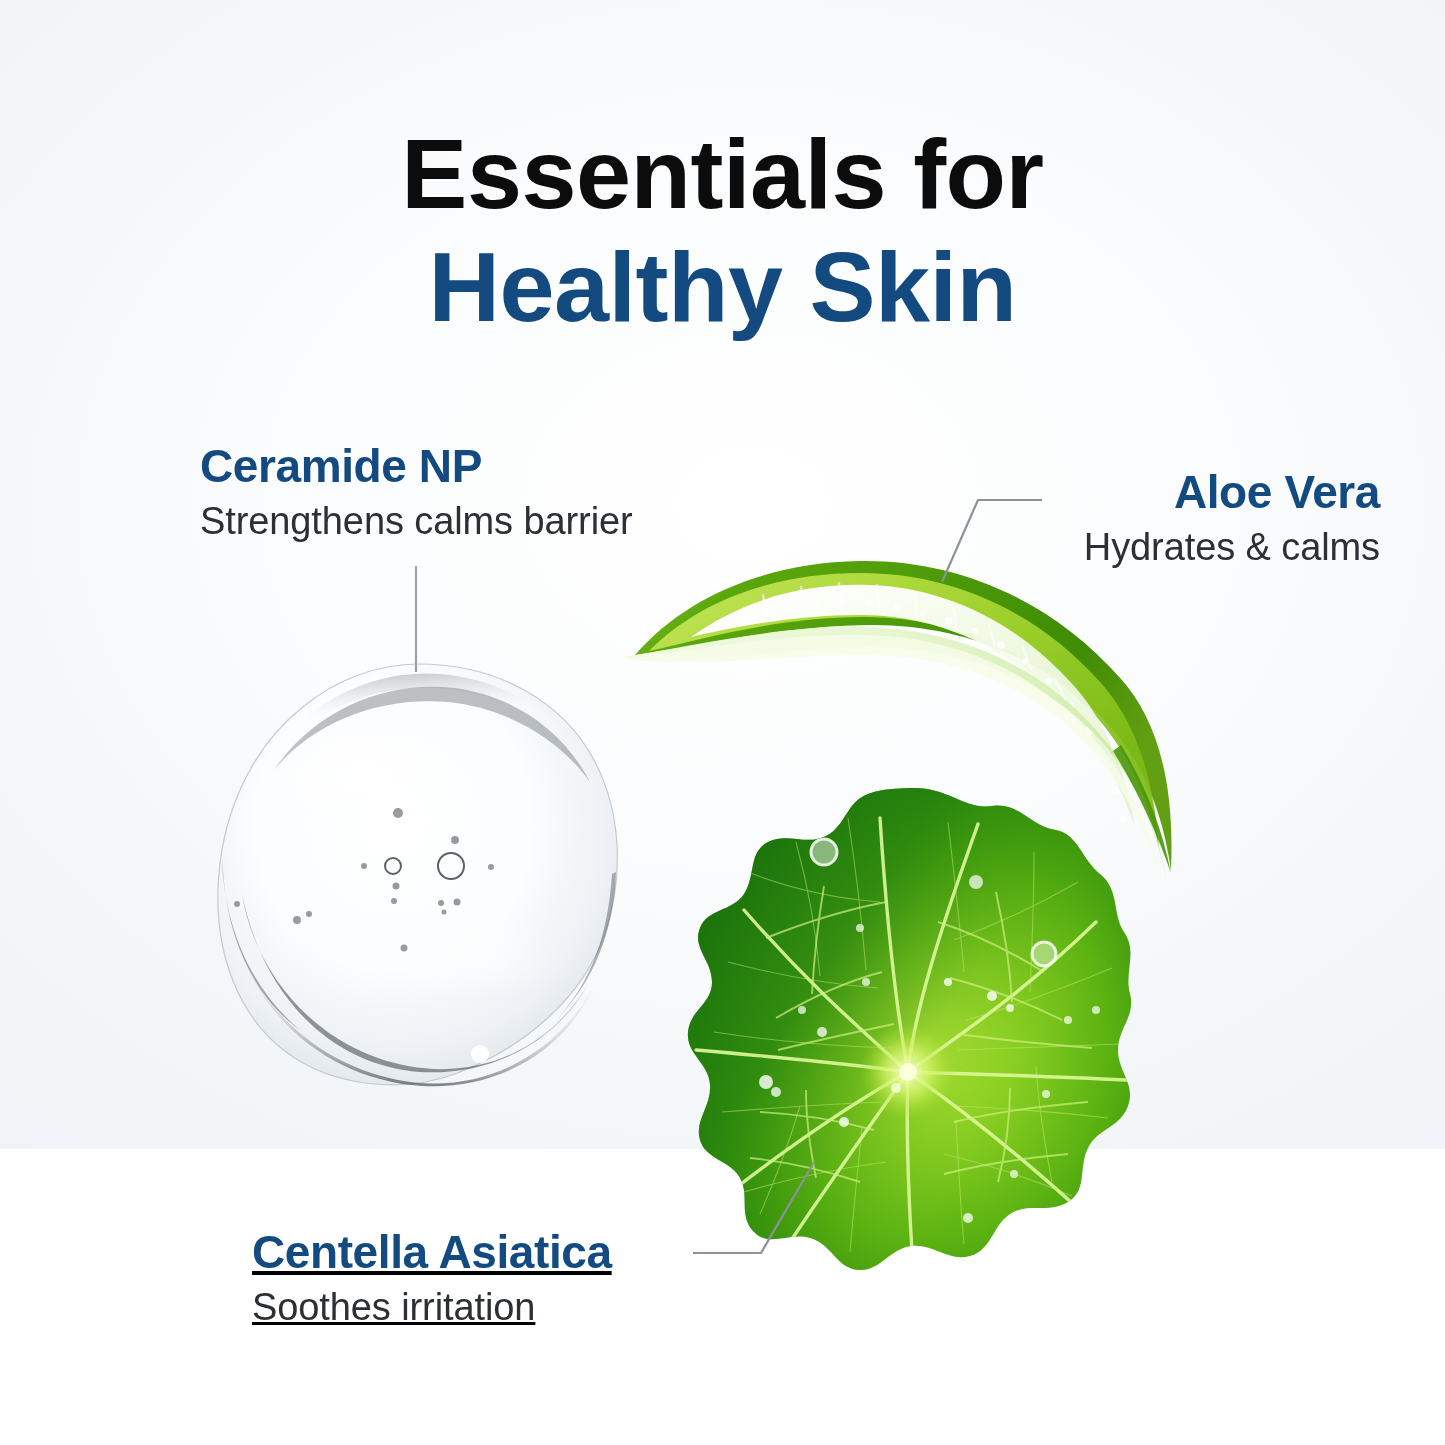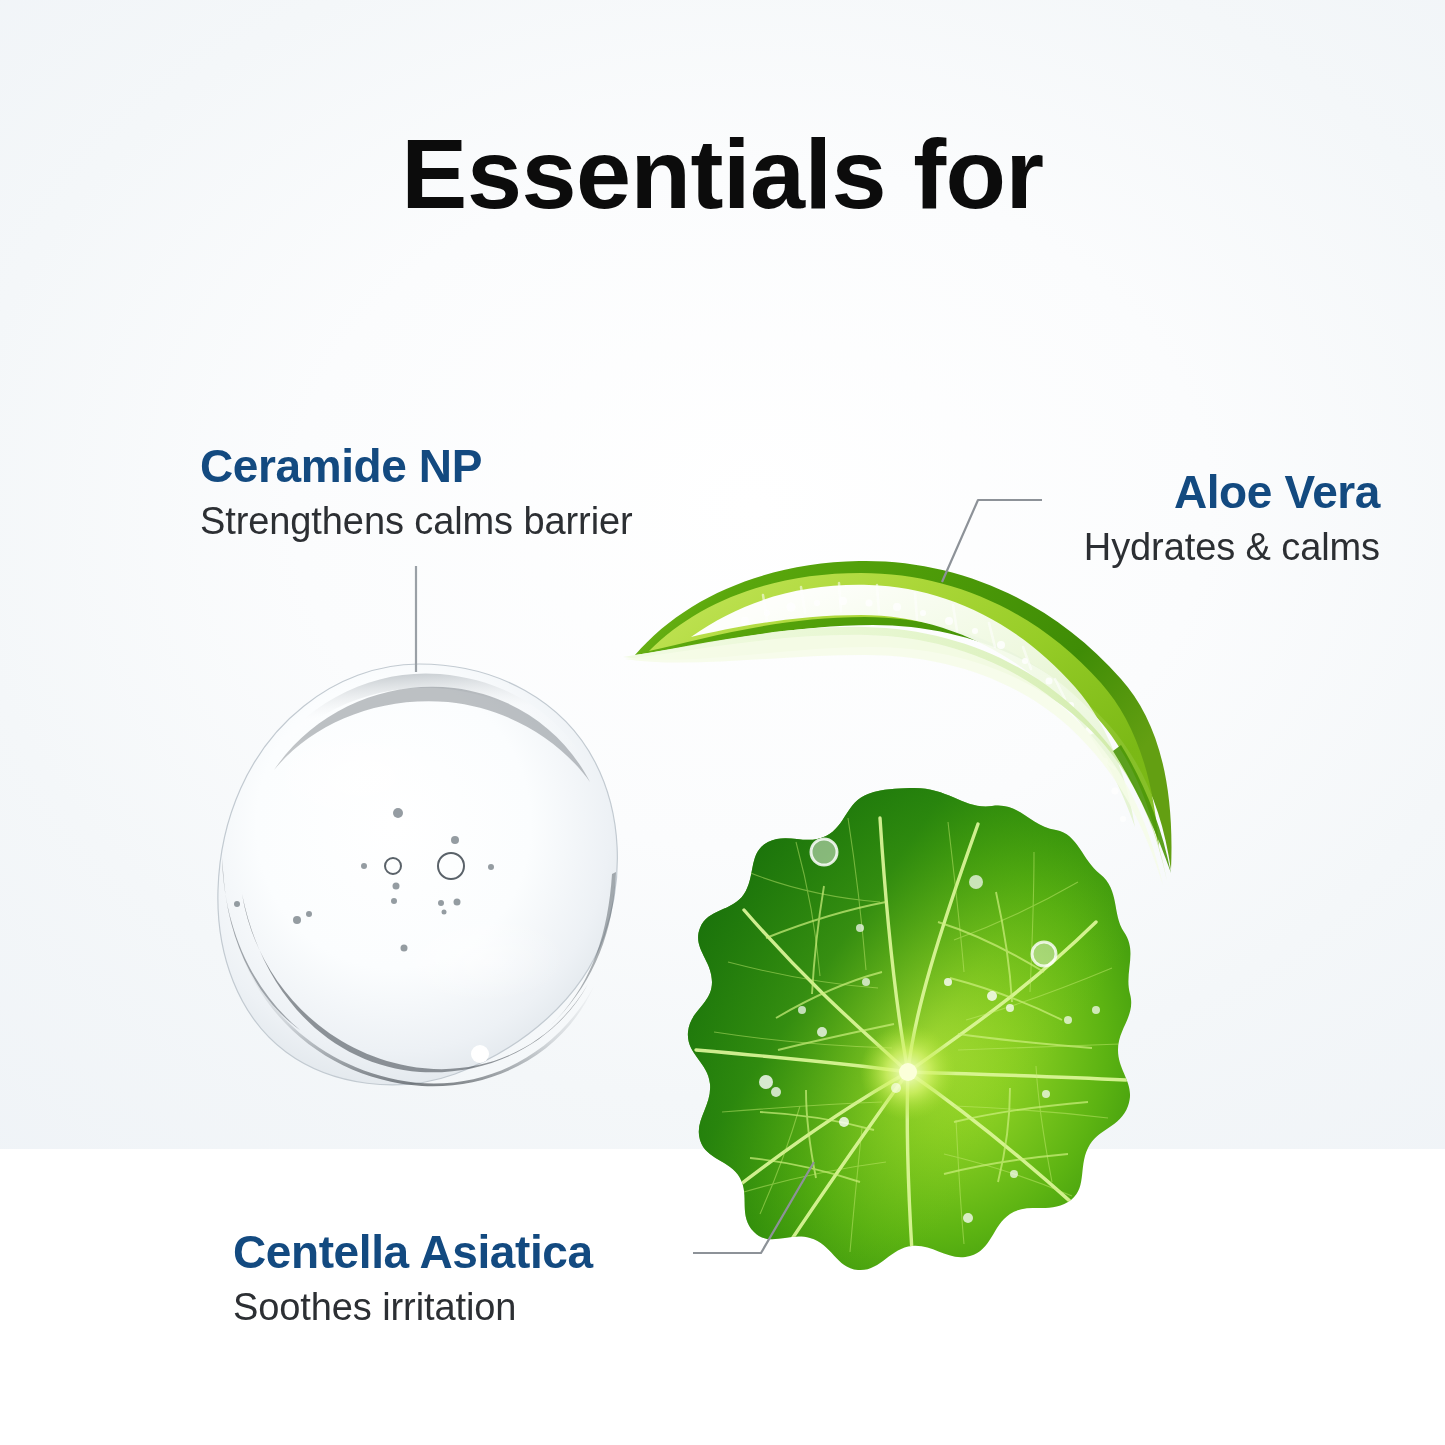--- a/index.html
+++ b/index.html
@@ -35,21 +35,21 @@
     font-size:46px; font-weight:bold; color:#134a80;
     letter-spacing:-0.4px; line-height:1.05; white-space:nowrap;
   }
   .callout .desc {
     font-size:38px; font-weight:normal; color:#2c2f33;
     letter-spacing:-0.1px; line-height:1.12; white-space:nowrap;
     margin-top:10px;
   }
   #callout-ceramide { left:200px; top:442px; width:460px; text-align:left; }
   #callout-aloe     { left:1040px; top:468px; width:340px; text-align:right; }
-  #callout-centella { left:233px; top:1228px; width:450px; text-align:left; }
+  #callout-centella { left:252px; top:1228px; width:450px; text-align:left;text-decoration:underline; }
   #callout-centella .desc { text-align:left; padding-right:6px; }
 
   
   #leaders { position:absolute; left:0; top:0; width:1445px; height:1445px; }
 
   
   #gel-droplet {
     position:absolute; left:212px; top:658px; width:414px; height:436px;
   }
 
@@ -63,20 +63,21 @@
     position:absolute; left:648px; top:782px; width:520px; height:535px;
   }
 </style>
 </head>
 <body>
 
 <div id="stage">
 
   <div class="heading">
     <span class="line1">Essentials for</span>
+    <span class="line2">Healthy Skin</span>
   </div>
 
   <div id="gel-droplet">
     <svg viewBox="0 0 414 436" width="414" height="436">
       <defs>
         <radialGradient id="gelBody" cx="44%" cy="38%" r="66%">
           <stop offset="0%" stop-color="#ffffff" stop-opacity="1"></stop>
           <stop offset="52%" stop-color="#fbfdfe" stop-opacity="1"></stop>
           <stop offset="82%" stop-color="#edf1f5" stop-opacity="1"></stop>
           <stop offset="100%" stop-color="#dfe5ea" stop-opacity="1"></stop>

